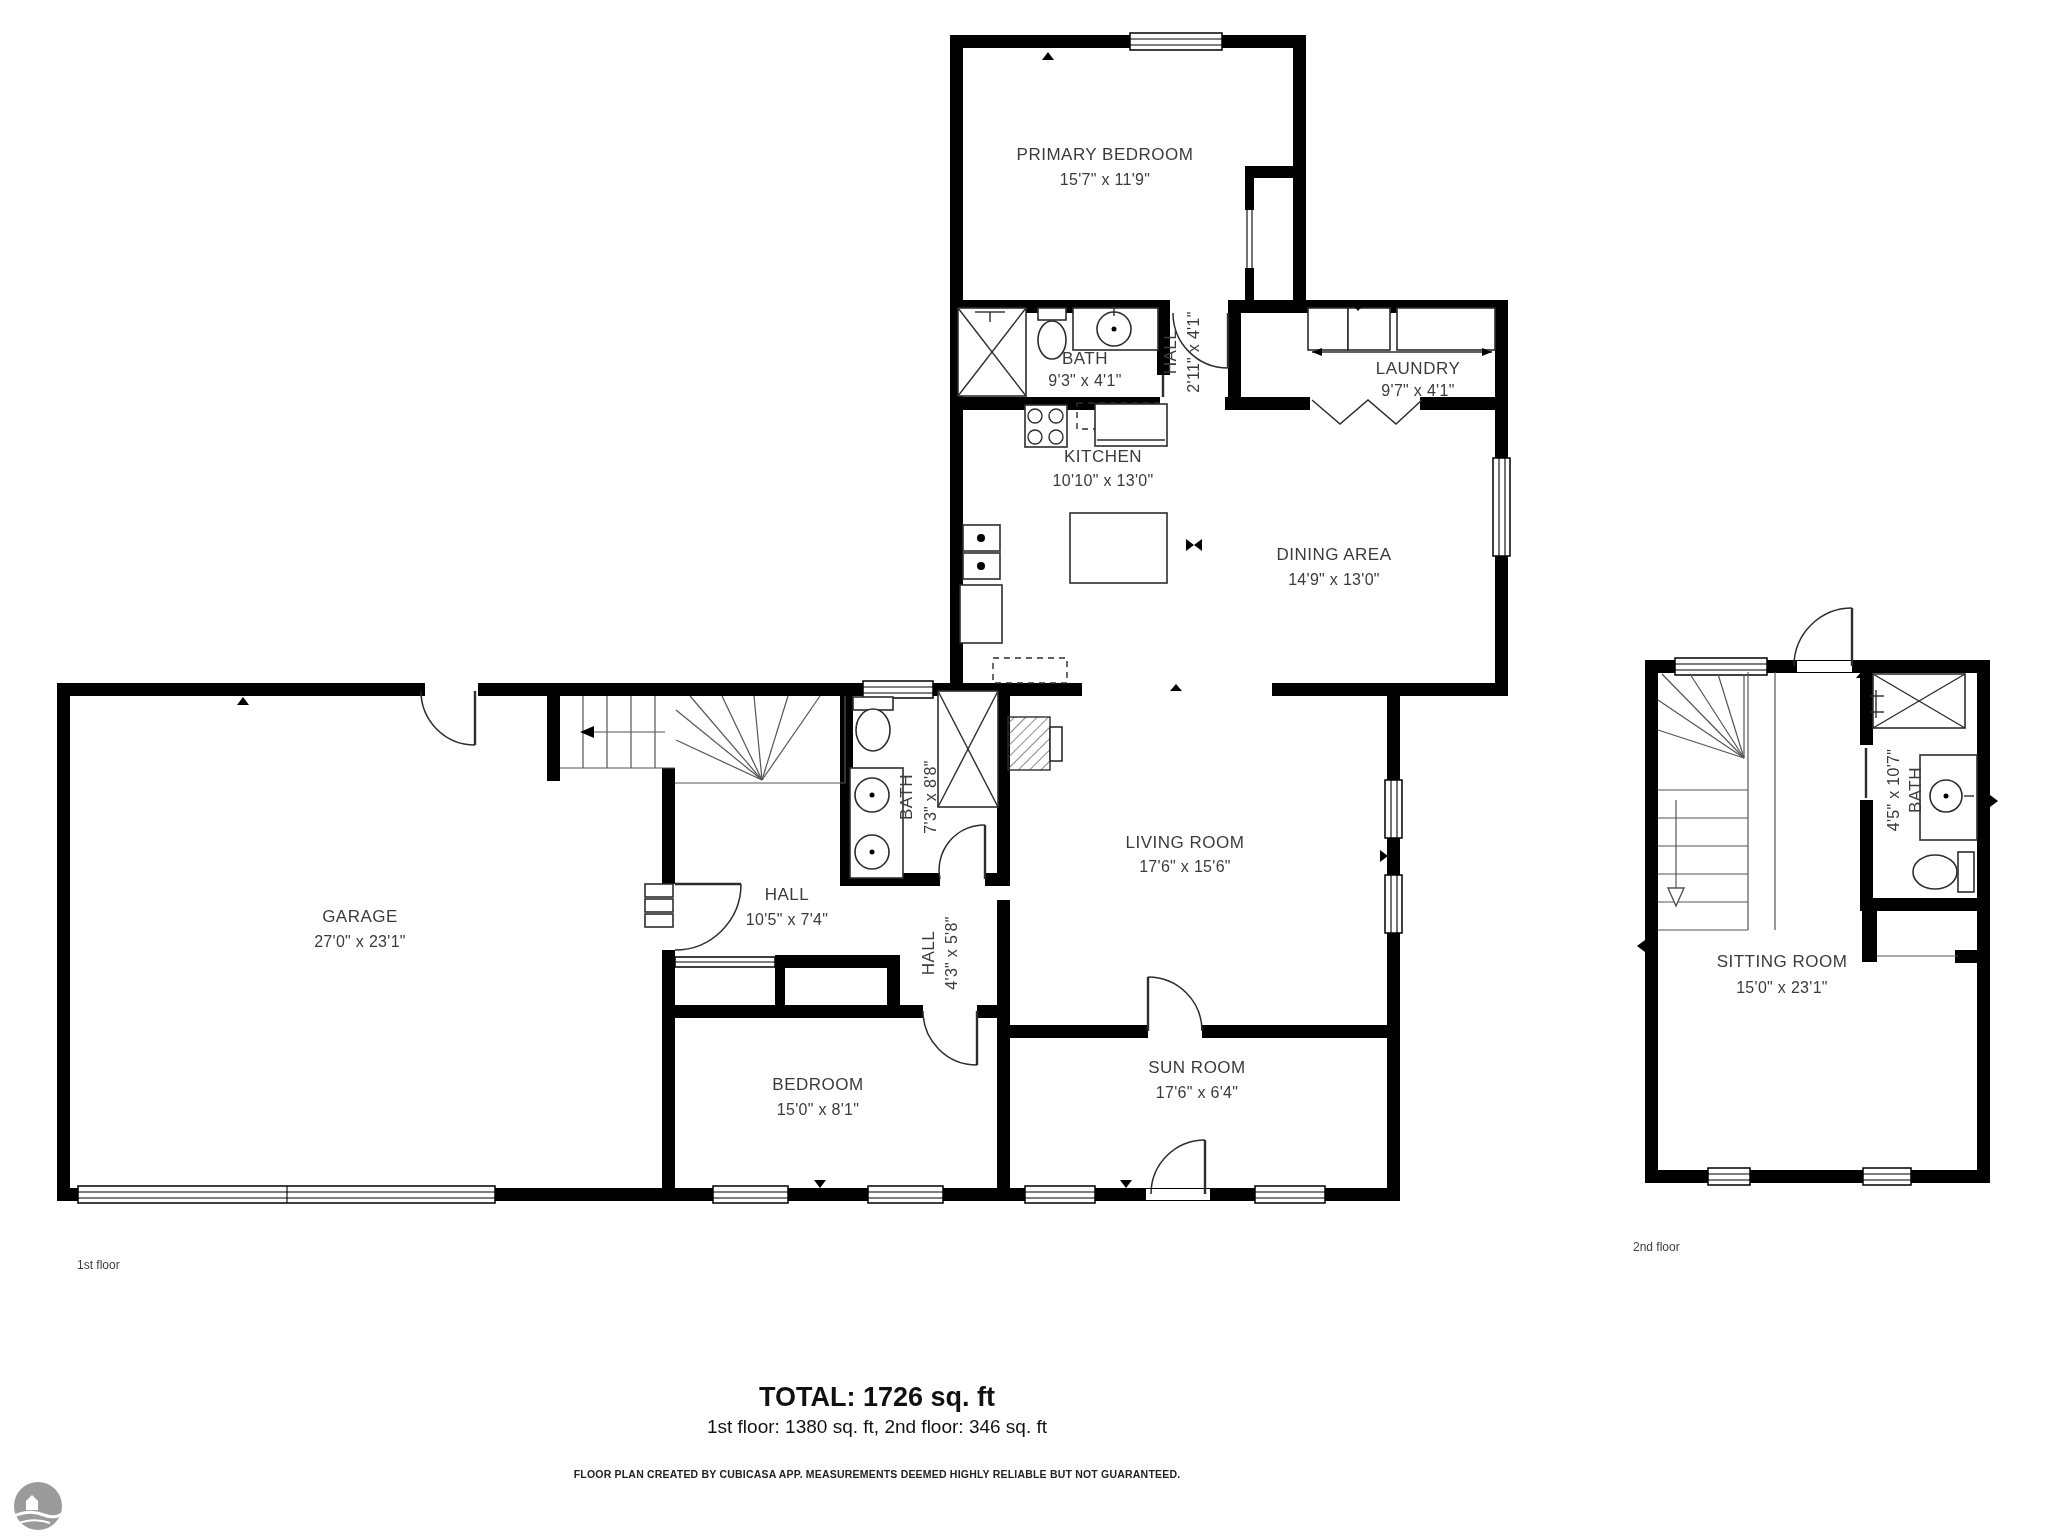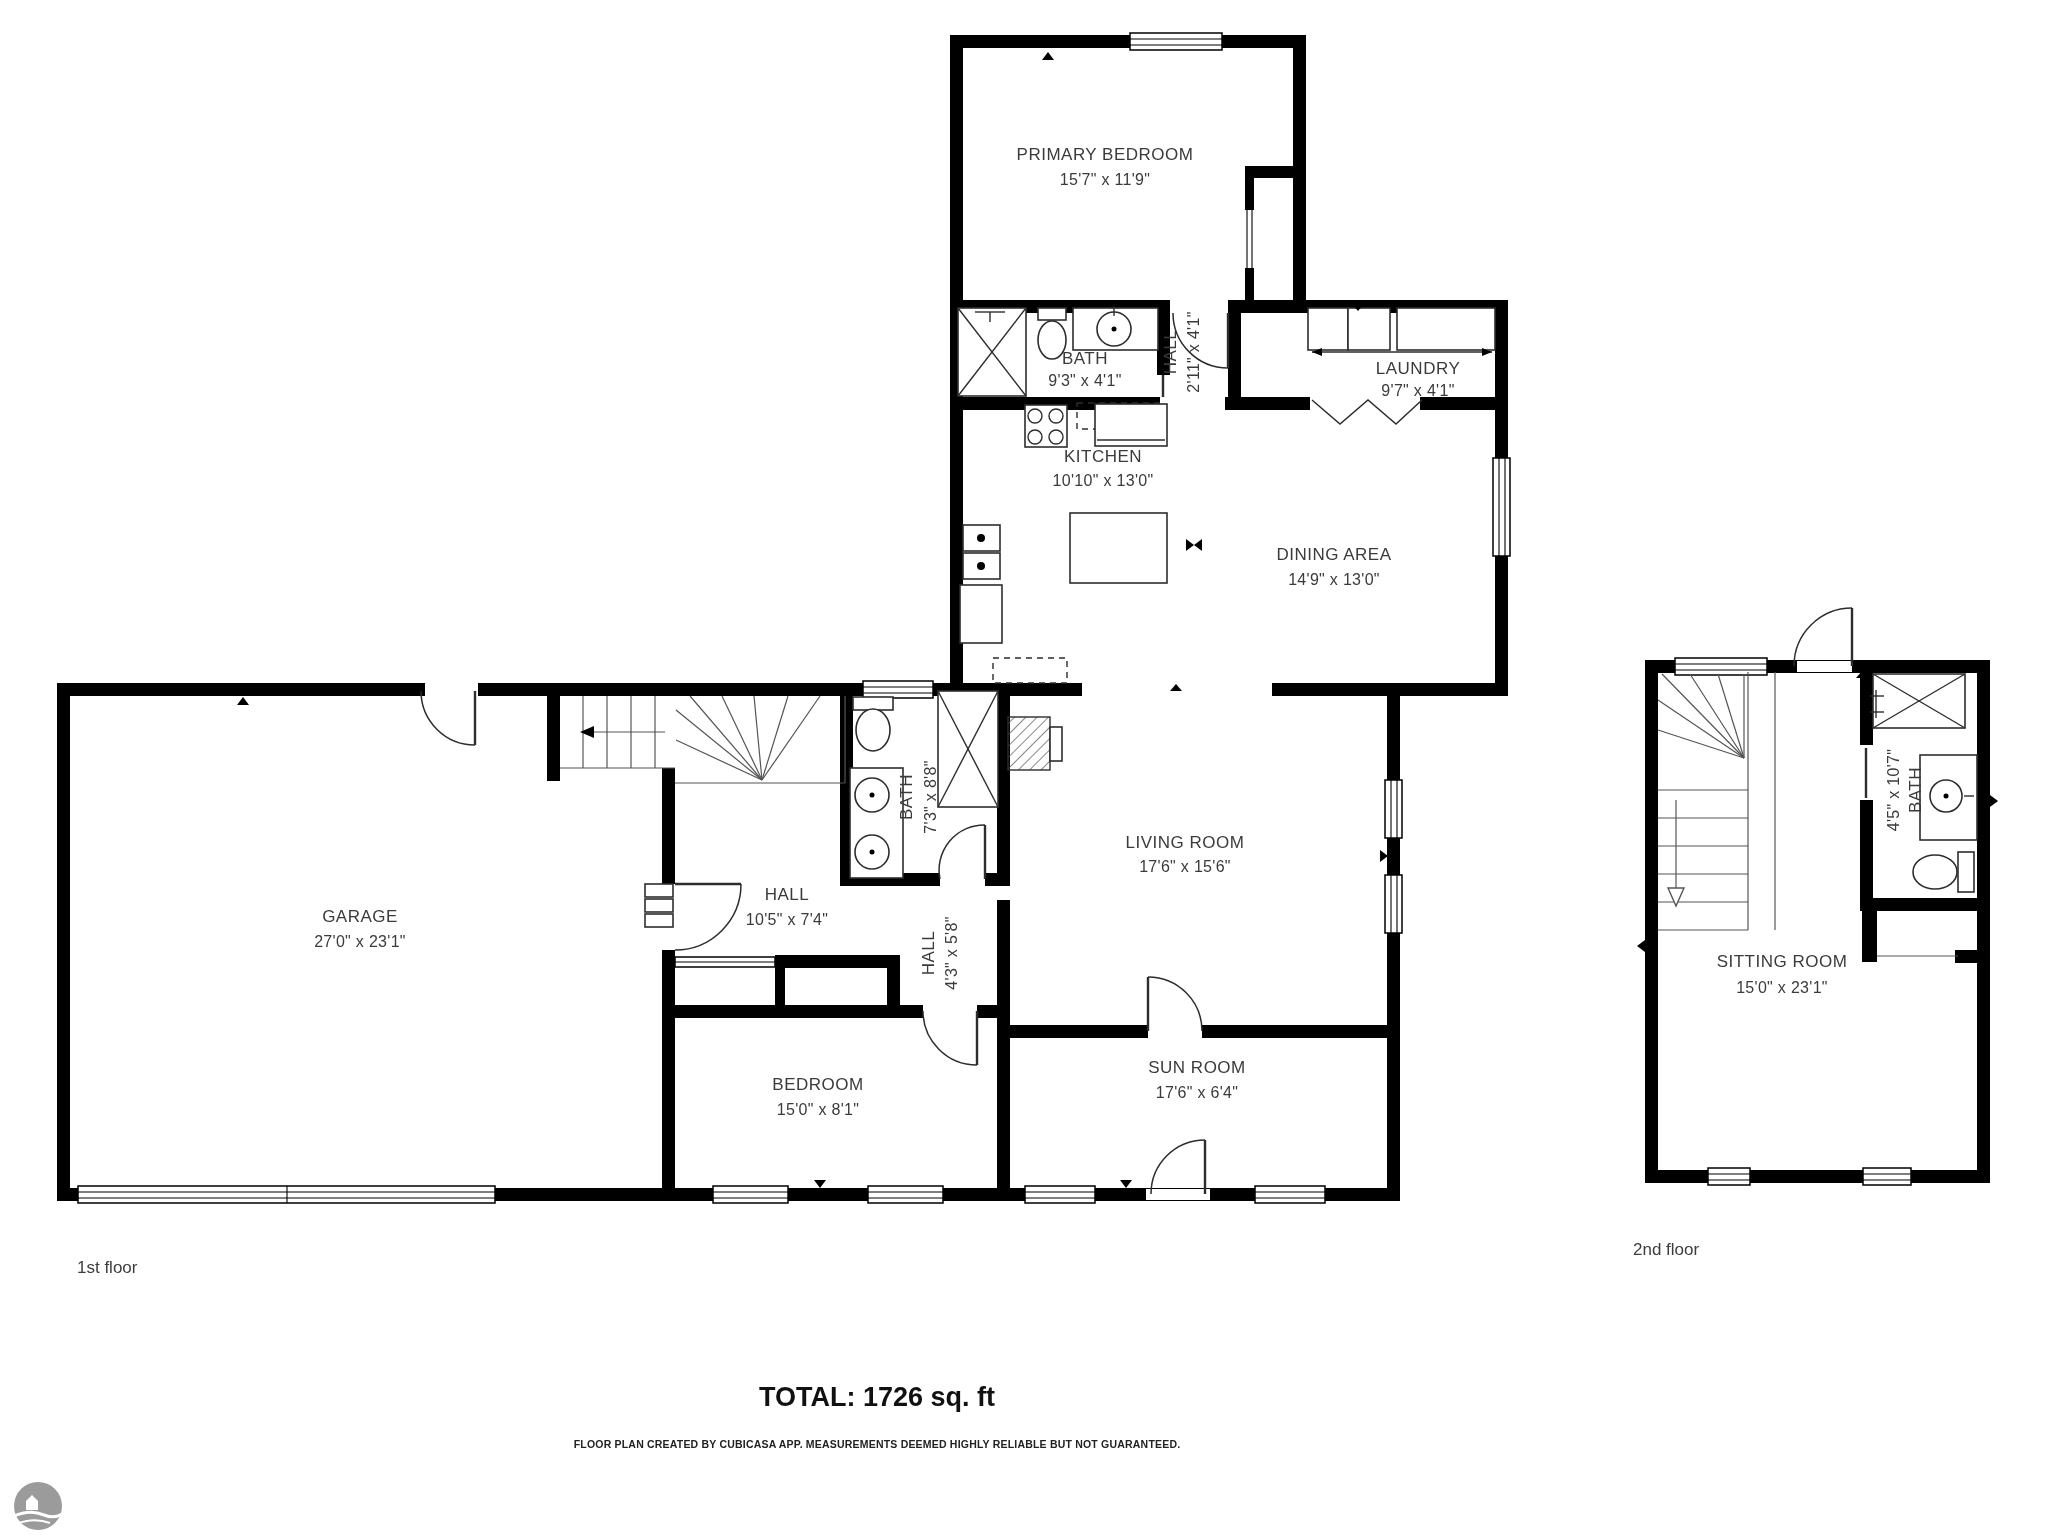--- a/index.html
+++ b/index.html
@@ -11,21 +11,21 @@
   .fxl{stroke:#2d2d2d;stroke-width:1.4;fill:none;}
   .tl{stroke:#555;stroke-width:1.2;fill:none;}
   .win{fill:#fff;stroke:#000;stroke-width:1.5;}
   .wl{stroke:#000;stroke-width:1.1;}
   .door{fill:none;stroke:#2d2d2d;stroke-width:1.5;}
   .leaf{stroke:#2d2d2d;stroke-width:2.4;}
   .dash{fill:none;stroke:#2d2d2d;stroke-width:1.4;stroke-dasharray:6 5;}
   .arr{fill:#000;}
   .rname{font-family:"Liberation Sans",sans-serif;font-size:17px;fill:#3b3b3b;letter-spacing:.5px;}
   .rdims{font-family:"Liberation Sans",sans-serif;font-size:16px;fill:#3b3b3b;letter-spacing:.3px;}
-  .floor-label{position:absolute;font-size:17px;color:#3d3d3d;}
+  .floor-label{position:absolute;font-size:12px;color:#3d3d3d;}
   .summary{position:absolute;left:427px;top:1382px;width:900px;text-align:center;color:#111;}
   .summary .total{font-size:27px;font-weight:bold;line-height:30px;}
   .summary .line{font-size:19px;line-height:30px;}
   .summary .disclaimer{font-size:10.5px;margin-top:26px;color:#222;letter-spacing:.2px;font-weight:bold;}
 </style>
 </head>
 <body>
 
 <div class="page">
 
@@ -420,16 +420,17 @@
     <path d="M14,1516 Q30,1509 44,1515 Q54,1519 62,1514" fill="none" stroke="#fff" stroke-width="3"></path>
     <path d="M16,1524 Q34,1517 50,1523" fill="none" stroke="#fff" stroke-width="2"></path>
   </g>
 </svg>
 
 <div class="floor-label" style="left:77px;top:1258px;">1st floor</div>
 <div class="floor-label" style="left:1633px;top:1240px;">2nd floor</div>
 
 <div class="summary">
   <div class="total">TOTAL: 1726 sq. ft</div>
+  <div class="line">1st floor: 1380 sq. ft, 2nd floor: 346 sq. ft</div>
   <div class="disclaimer">FLOOR PLAN CREATED BY CUBICASA APP. MEASUREMENTS DEEMED HIGHLY RELIABLE BUT NOT GUARANTEED.</div>
 </div>
 
 </div>
 
 </body></html>

